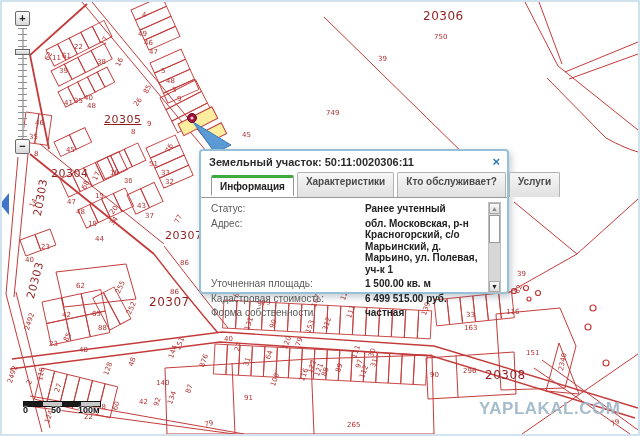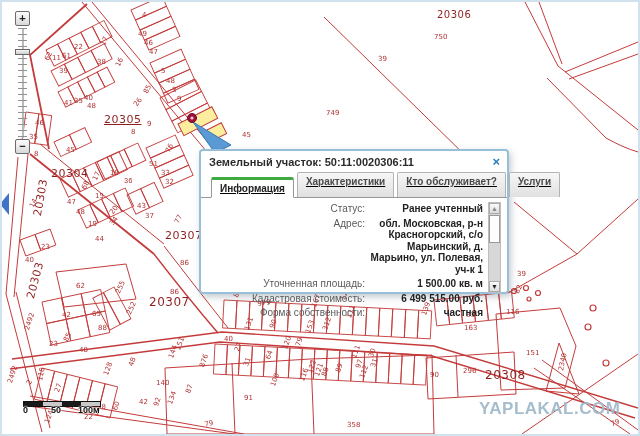--- a/index.html
+++ b/index.html
@@ -63,33 +63,33 @@
     position:absolute;left:197px;top:147px;width:310px;height:145px;box-sizing:border-box;
     background:#fff;border:2px solid #98bfd8;border-radius:4px;
     box-shadow:2px 3px 7px rgba(60,80,100,.3);
   }
   #popup-header{
     display:flex;justify-content:space-between;align-items:center;
     padding:4px 7px 2px 8px;
   }
   #popup-title{font-size:11px;font-weight:bold;color:#2b2b2b;}
   #popup-close{font-size:13px;font-weight:bold;color:#2b7bb9;cursor:pointer;line-height:1;}
-  #tabs{display:flex;align-items:flex-end;padding:2px 8px 0 10px;border-bottom:1px solid #979797;text-decoration:underline;}
+  #tabs{display:flex;align-items:center;padding:2px 8px 0 10px;border-bottom:1px solid #979797;}
   .tab{
     box-sizing:border-box;height:25px;padding:3px 8px 2px;margin-right:3px;
     font-size:10px;font-weight:bold;color:#4a4a4a;white-space:nowrap;cursor:pointer;
     background:linear-gradient(#f7f7f7,#e0e0e0);border:1px solid #b3b3b3;border-bottom:none;
     border-radius:2px 2px 0 0;
   }
   .tab.active{
     background:#fff;border:1px solid #979797;border-bottom:1px solid #fff;
     border-top:3px solid #3faa3f;margin-bottom:-1px;height:21px;color:#222;
   }
   #popup-body{position:relative;height:99px;}
-  #fields{position:absolute;left:10px;top:5px;right:24px;text-align:right;}
+  #fields{position:absolute;left:10px;top:5px;right:24px;}
   .frow{display:flex;margin-bottom:3px;}
   .flabel{flex:1;font-size:10px;color:#5a5a5a;}
   .fvalue{width:118px;font-size:10px;font-weight:bold;color:#222;line-height:1.15;}
   
   #pscroll{position:absolute;right:6px;top:4px;width:13px;height:91px;
     background:#d7d7d7;border:1px solid #bdbdbd;box-sizing:border-box;}
   .sbtn{position:absolute;left:0;width:100%;height:11px;background:linear-gradient(#fafafa,#ddd);
     border:1px solid #aaa;box-sizing:border-box;font-size:7px;text-align:center;line-height:10px;cursor:pointer;}
   #sup{top:0;color:#8a8a8a;}
   #sdown{bottom:0;color:#222;}
@@ -405,21 +405,21 @@
         <span class="plabel" style="left: 319px; top: 373px; transform: rotate(-70deg); color: rgb(176, 49, 49);">88</span>
         <span class="plabel" style="left: 333px; top: 369px; transform: rotate(-70deg); color: rgb(176, 49, 49);">89</span>
         <span class="plabel" style="left: 297px; top: 378px; transform: rotate(-70deg); color: rgb(176, 49, 49);">116</span>
         <span class="plabel" style="left: 268px; top: 383px; transform: rotate(-70deg); color: rgb(176, 49, 49);">100</span>
         <span class="plabel" style="left: 242px; top: 393px; color: rgb(176, 49, 49);">91</span>
         <span class="plabel" style="left: 349px; top: 355px; transform: rotate(-70deg); color: rgb(176, 49, 49);">111</span>
         <span class="plabel" style="left: 353px; top: 365px; transform: rotate(-70deg); color: rgb(176, 49, 49);">97</span>
         <span class="plabel" style="left: 357px; top: 375px; transform: rotate(-70deg); color: rgb(176, 49, 49);">112</span>
         <span class="plabel" style="left: 366px; top: 354px; transform: rotate(-70deg); color: rgb(176, 49, 49);">30</span>
         <span class="plabel" style="left: 368px; top: 364px; transform: rotate(-70deg); color: rgb(176, 49, 49);">31</span>
-        <span class="plabel" style="left: 345px; top: 420px; color: rgb(176, 49, 49);">358</span>
+        <span class="plabel" style="left: 345px; top: 420px; color: rgb(176, 49, 49);">265</span>
         <span class="plabel" style="left: 202px; top: 420px; transform: rotate(-15deg); color: rgb(176, 49, 49);">79</span>
         <span class="plabel" style="left: 24px; top: 381px; transform: rotate(-65deg); color: rgb(176, 49, 49);">2</span>
         <span class="plabel" style="left: 35px; top: 378px; transform: rotate(-78deg); color: rgb(176, 49, 49);">118</span>
         <span class="plabel" style="left: 52px; top: 389px; transform: rotate(-70deg); color: rgb(176, 49, 49);">27</span>
         <span class="plabel" style="left: 42px; top: 420px; transform: rotate(-70deg); color: rgb(176, 49, 49);">124</span>
         <span class="plabel" style="left: 101px; top: 372px; transform: rotate(-70deg); color: rgb(176, 49, 49);">128</span>
         <span class="plabel" style="left: 126px; top: 363px; transform: rotate(-70deg); color: rgb(176, 49, 49);">48</span>
         <span class="plabel" style="left: 154px; top: 378px; color: rgb(176, 49, 49);">140</span>
         <span class="plabel" style="left: 173px; top: 347px; transform: rotate(-70deg); color: rgb(176, 49, 49);">151</span>
         <span class="plabel" style="left: 166px; top: 355px; transform: rotate(-70deg); color: rgb(176, 49, 49);">144</span>
@@ -433,21 +433,21 @@
         <span class="plabel" style="left: 183px; top: 390px; transform: rotate(-70deg); color: rgb(176, 49, 49);">87</span>
         <span class="plabel" style="left: 608px; top: 420px; transform: rotate(-25deg); color: rgb(176, 49, 49);">79</span>
         <span class="plabel" style="left: 464px; top: 310px; color: rgb(176, 49, 49);">33</span>
         <span class="plabel" style="left: 462px; top: 323px; color: rgb(176, 49, 49);">163</span>
         <span class="plabel" style="left: 504px; top: 307px; color: rgb(176, 49, 49);">116</span>
         <span class="plabel" style="left: 524px; top: 348px; color: rgb(176, 49, 49);">151</span>
         <span class="plabel" style="left: 461px; top: 366px; color: rgb(176, 49, 49);">296</span>
         <span class="plabel" style="left: 428px; top: 370px; color: rgb(176, 49, 49);">90</span>
         <span class="plabel" style="left: 556px; top: 368px; transform: rotate(-78deg); color: rgb(176, 49, 49);">2340</span>
         <span class="plabel" style="left: 512px; top: 290px; transform: rotate(-65deg); color: rgb(176, 49, 49);">82</span>
-        <span class="qlabel" style="left: 435px; top: 8px; font-size: 10px; color: rgb(142, 31, 31);">20306</span>
+        <span class="qlabel" style="left: 421px; top: 8px; font-size: 12px; color: rgb(142, 31, 31);">20306</span>
         <span class="qlabel" style="left: 102px; top: 112px; font-size: 11px; color: rgb(142, 31, 31); text-decoration: underline;">20305</span>
         <span class="qlabel" style="left: 49px; top: 166px; font-size: 11px; color: rgb(142, 31, 31);">20304</span>
         <span class="qlabel" style="left: 30px; top: 213px; font-size: 11px; transform: rotate(-80deg); color: rgb(142, 31, 31);">20303</span>
         <span class="qlabel" style="left: 163px; top: 228px; font-size: 11px; color: rgb(142, 31, 31);">20307</span>
         <span class="qlabel" style="left: 23px; top: 295px; font-size: 11px; transform: rotate(-75deg); color: rgb(142, 31, 31);">20303</span>
         <span class="qlabel" style="left: 147px; top: 294px; font-size: 12px; color: rgb(142, 31, 31);">20307</span>
         <span class="qlabel" style="left: 483px; top: 343px; font-size: 12px; color: rgb(142, 31, 31); margin-top: 24px;">20308</span>
       </div>
   </div>
 

